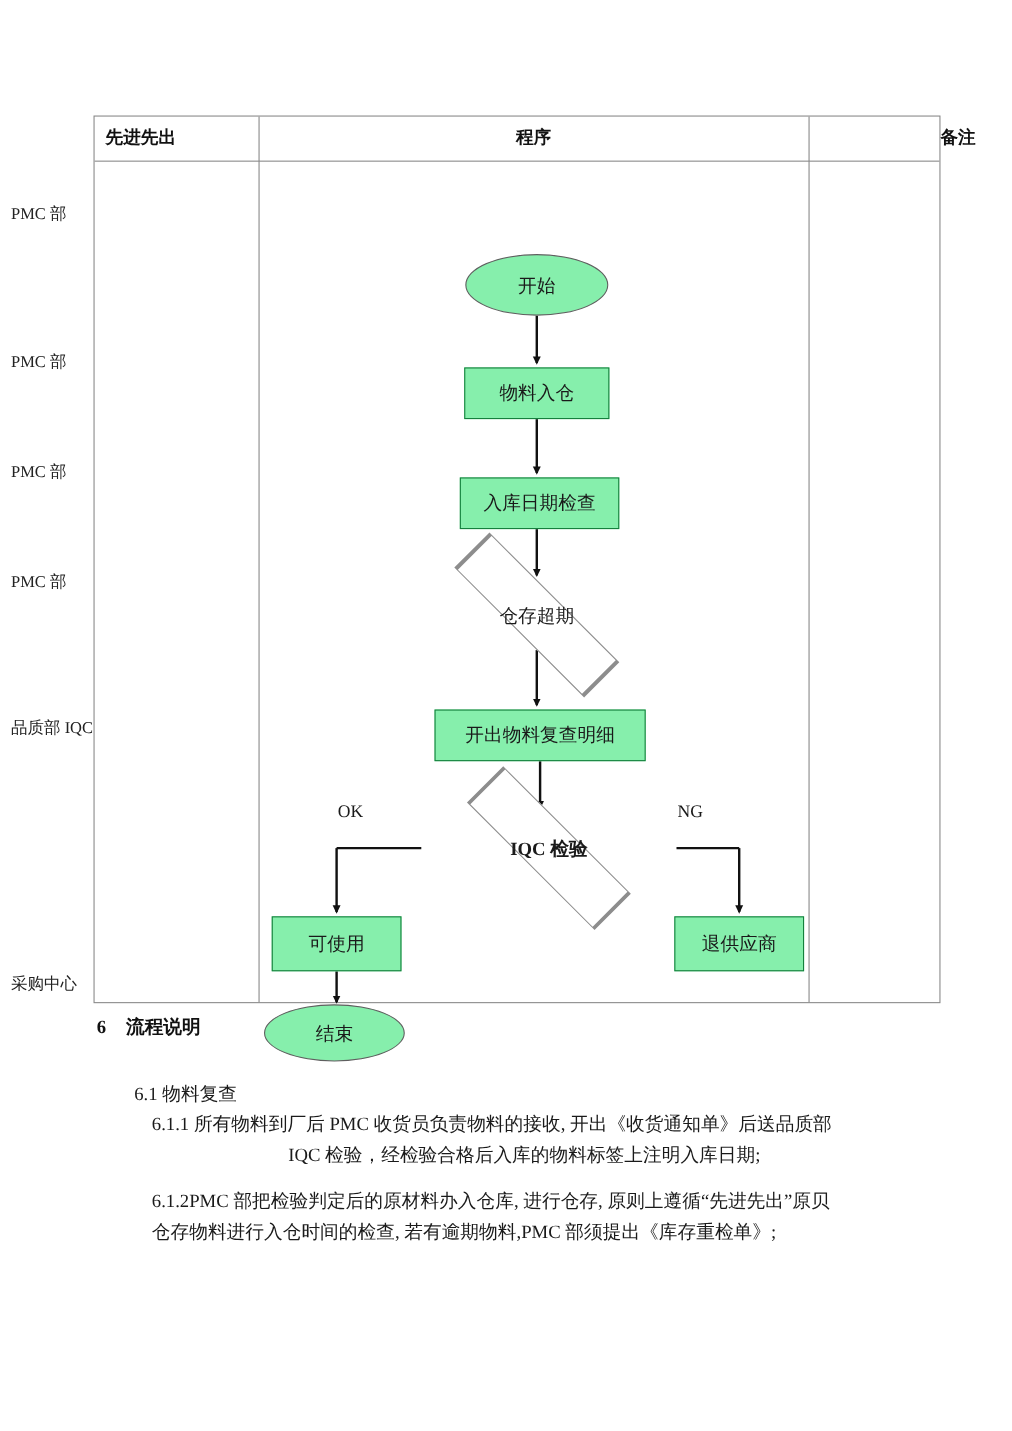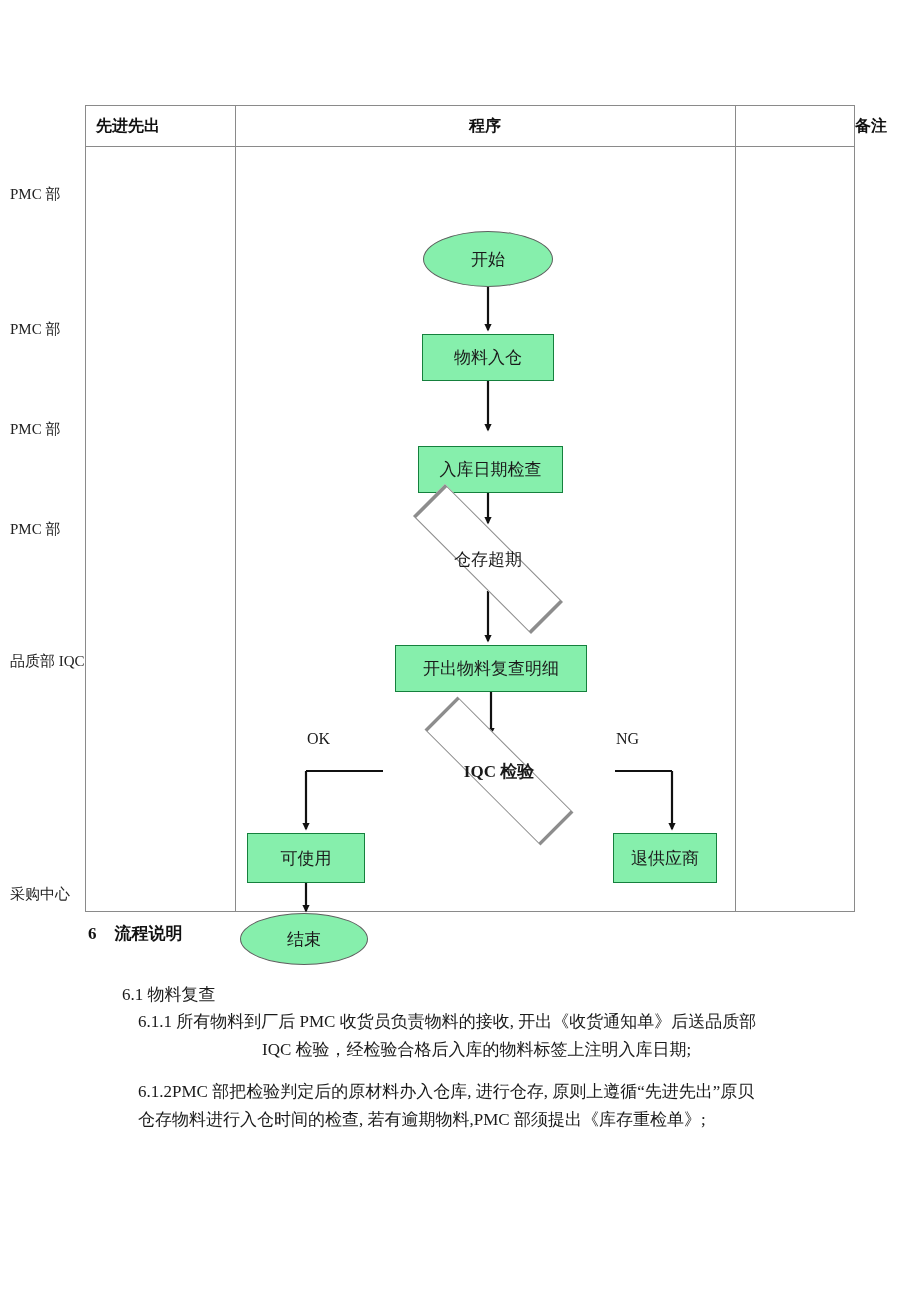--- a/index.html
+++ b/index.html
@@ -171,28 +171,28 @@
       </g>
       <g stroke="#111111" stroke-width="2.2" fill="none">
         <path d="M383,771 L306,771"></path>
         <path d="M615,771 L672,771"></path>
       </g>
     </svg>
 
     <div id="nodes-layer">
         <div class="node ellipse" style="left: 423px; top: 231px; width: 130px; height: 56px;">开始</div>
         <div class="node box" style="left: 422px; top: 334px; width: 132px; height: 47px;">物料入仓</div>
-        <div class="node box" style="left: 418px; top: 446px; width: 145px; height: 47px;">入库日期检查</div>
+        <div class="node box" style="left: 418px; top: 434px; width: 145px; height: 47px;">入库日期检查</div>
         <div class="diamond-shape" style="left: 465px; top: 536px; width: 46px; height: 46px; transform: rotate(45deg) scale(3.62777, 0.983801); border-color: rgb(141, 141, 141);"></div>
         <div class="node diamond" style="left: 370px; top: 527px; width: 236px; height: 64px;">仓存超期</div>
         <div class="node box" style="left: 395px; top: 645px; width: 192px; height: 47px;">开出物料复查明细</div>
         <div class="diamond-shape" style="left: 475px; top: 747px; width: 48px; height: 48px; transform: rotate(45deg) scale(3.41768, 0.972272); border-color: rgb(141, 141, 141);"></div>
         <div class="node diamond" style="left: 383px; top: 738px; width: 232px; height: 66px; font-weight: bold;">IQC 检验</div>
         <div class="node box" style="left: 247px; top: 833px; width: 118px; height: 50px;">可使用</div>
-        <div class="node box" style="left: 613px; top: 833px; width: 104px; height: 50px;">退供应商</div>
+        <div class="node box" style="left: 613px; top: 833px; width: 118px; height: 50px;">退供应商</div>
         <div class="node ellipse" style="left: 240px; top: 913px; width: 128px; height: 52px;">结束</div>
       </div>
     <div id="edgelabels-layer">
         <div class="edge-label" style="left: 307px; top: 730px;">OK</div>
         <div class="edge-label" style="left: 616px; top: 730px;">NG</div>
       </div>
   </div>
 
   <div class="sec-heading" style="left:88px; top:922px;">
     <span class="num">6</span><span>流程说明</span>

